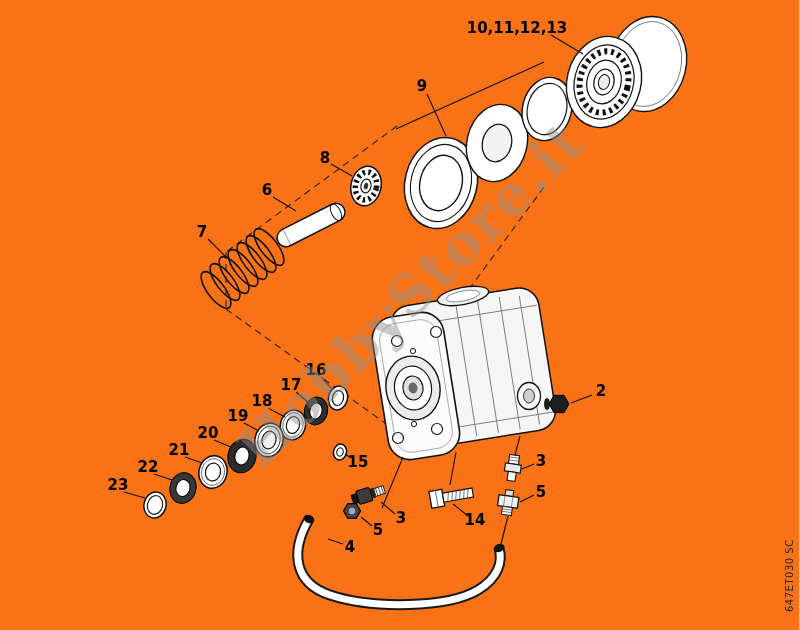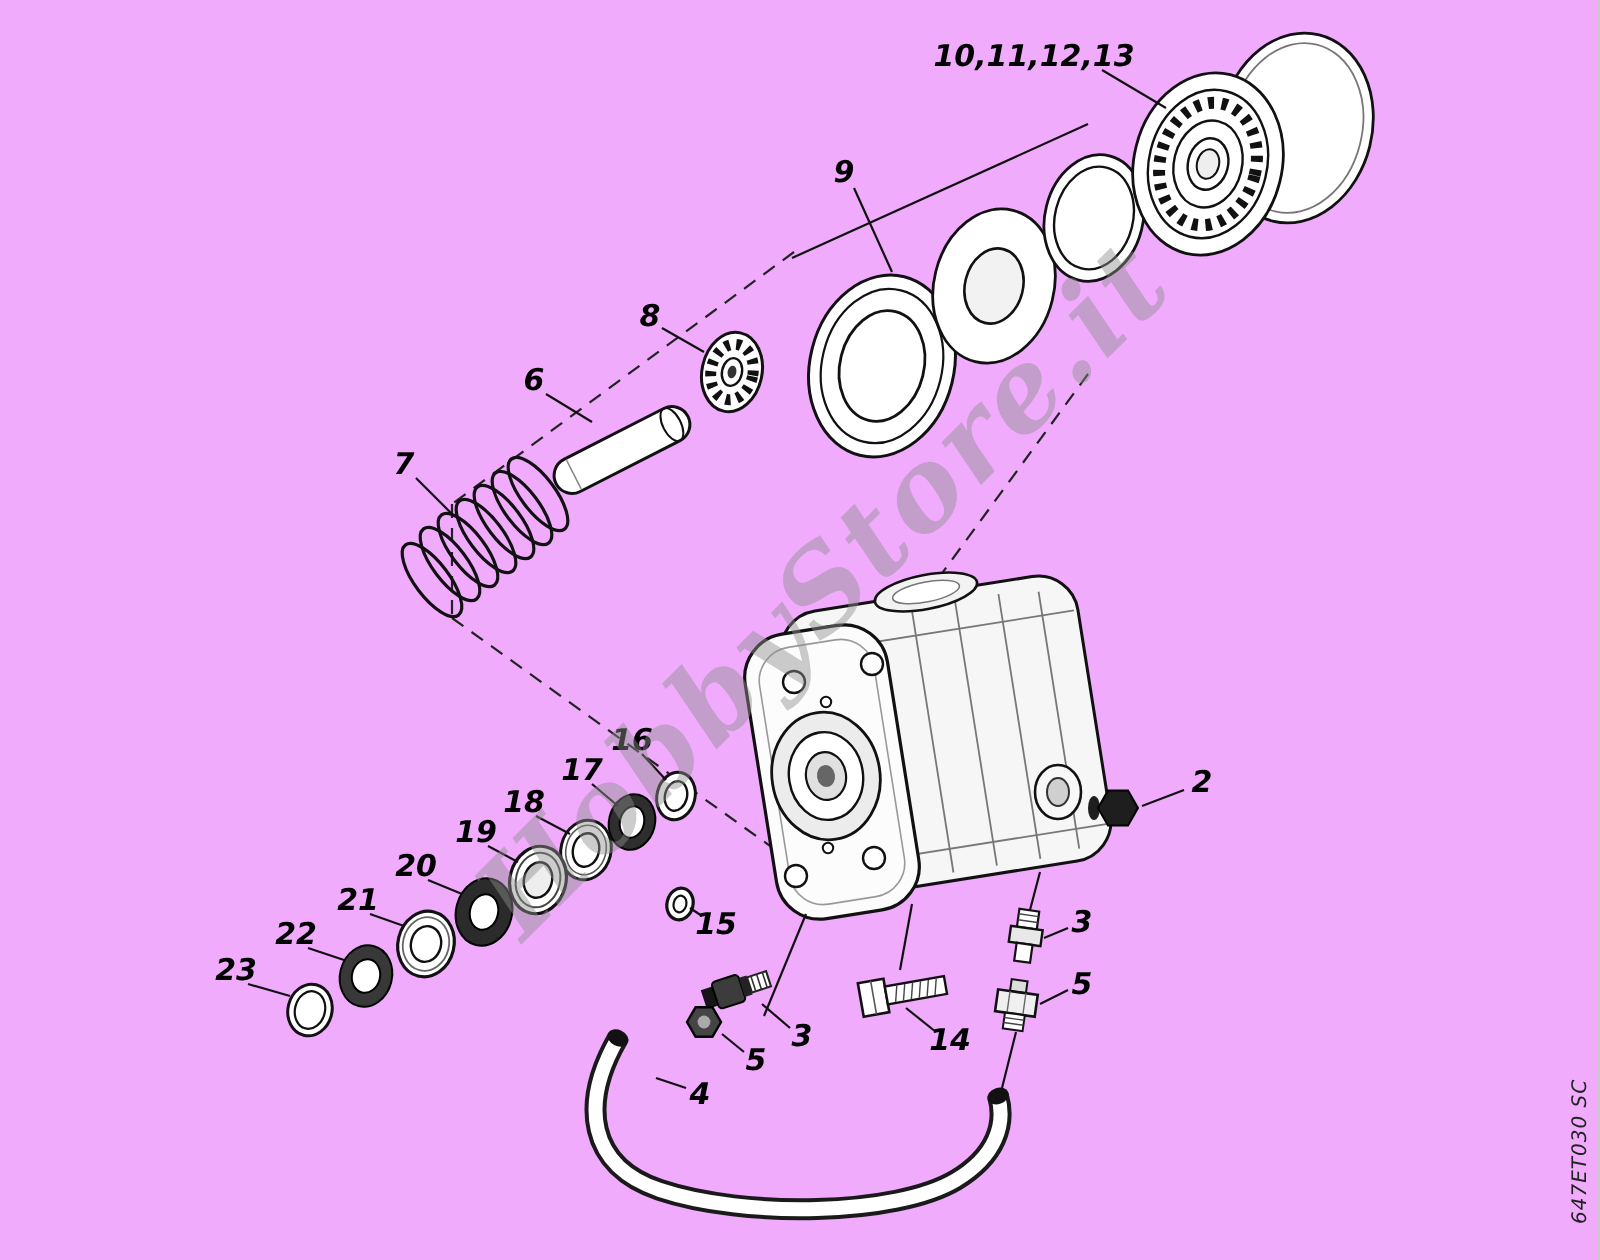--- a/index.html
+++ b/index.html
@@ -1,17 +1,17 @@
 <!DOCTYPE html>
 <html><head>
 <meta charset="utf-8">
 <style>
   html,body{margin:0;padding:0;background:#fff;}
-  .page{position:relative;width:800px;height:630px;background:#f0abfc;
-        border-right:1px solid #c9c9c9;box-sizing:border-box;overflow:hidden;font-style:italic;}
+  .page{position:relative;width:800px;height:630px;background:#f97316;
+        border-right:1px solid #c9c9c9;box-sizing:border-box;overflow:hidden;}
   svg{display:block;}
   .lbl{font-family:"DejaVu Sans",sans-serif;font-size:15px;font-weight:bold;fill:#000;}
   .watermark{font-family:"DejaVu Serif",serif;font-size:56px;font-weight:bold;
              fill:#8f8f8f;opacity:.45;letter-spacing:2px;}
   .code{font-family:"DejaVu Sans",sans-serif;font-size:10px;fill:#222;letter-spacing:.5px;}
   .ln{stroke:#111;stroke-width:1.1;fill:none;}
   .dash{stroke:#222;stroke-width:1.1;fill:none;stroke-dasharray:7 5;}
 </style>
 </head>
 <body>

